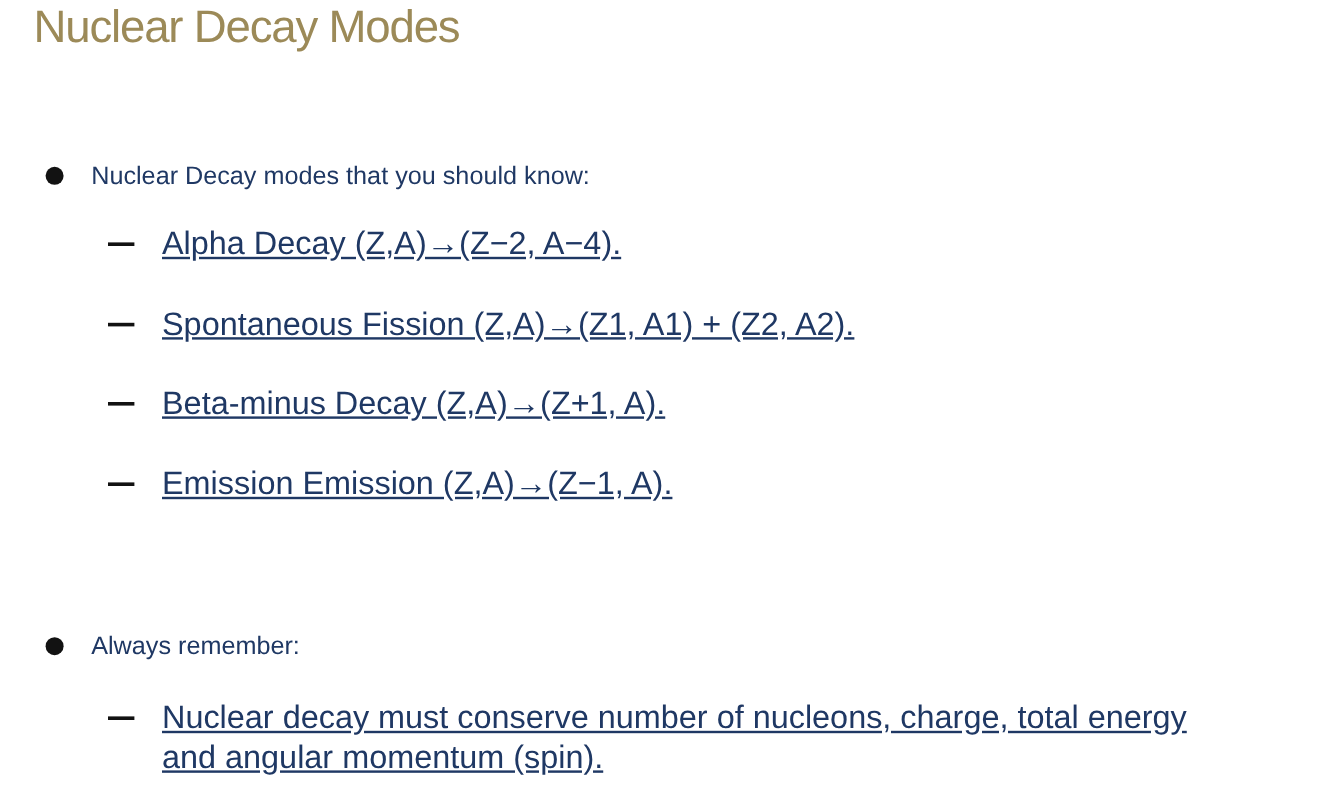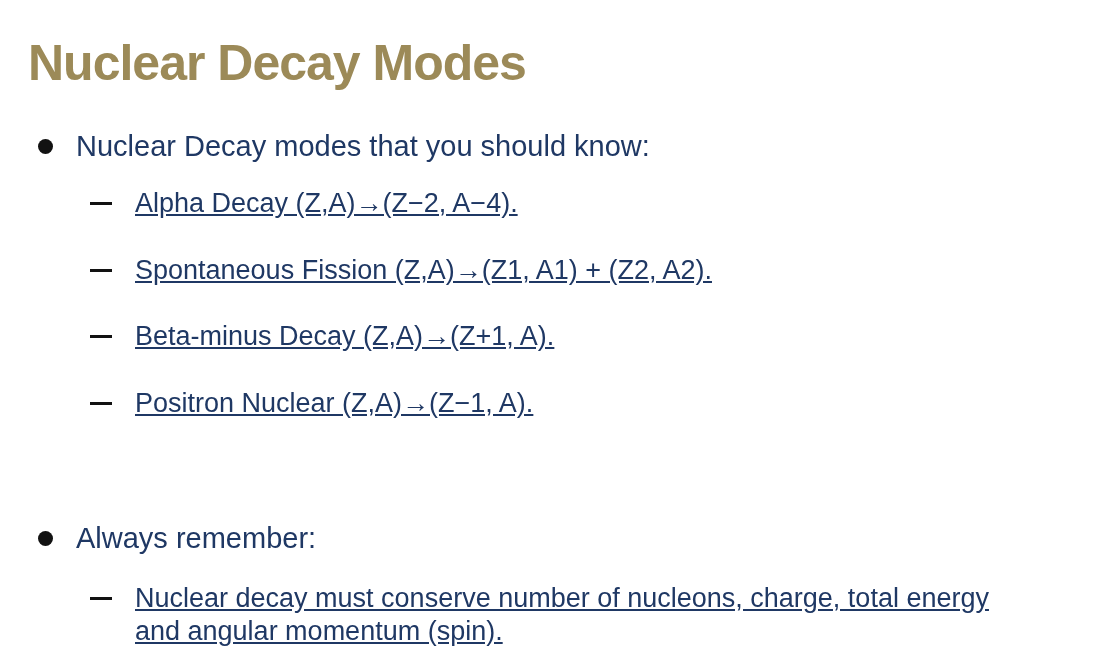--- a/index.html
+++ b/index.html
@@ -15,34 +15,33 @@
     width:1118px;
     height:663px;
     background:var(--bg-color);
     font-family:"Liberation Sans", sans-serif;
     overflow:hidden;
   }
   .slide-title {
     position:absolute;
     left:28px;
     top:2px;
-    font-size:50px;
-    font-weight:bold;
+    font-size:38px;
+    font-weight:normal;
     color:var(--title-color);
     letter-spacing:-1px;
     white-space:nowrap;
-    margin-top:32px;
   }
   .row {
     position:absolute;
     display:flex;
     align-items:flex-start;
     color:var(--body-color);
   }
-  .l1 { left:38px; font-size:29px; line-height:35px; }
+  .l1 { left:38px; font-size:21px; line-height:35px; }
   .l1 .dot {
     width:15px; height:15px; border-radius:50%;
     background:var(--marker-color);
     margin-top:10px; margin-right:23px; flex:none;
   }
   .l2 { left:90px; font-size:27px; line-height:33px;text-decoration:underline; }
   .l2 .dash {
     width:22px; height:3px;
     background:var(--marker-color);
     margin-top:15px; margin-right:23px; flex:none;
@@ -72,21 +71,21 @@
     <span class="txt">Spontaneous Fission (Z,A)→(Z1, A1) + (Z2, A2).</span>
   </div>
 
   <div class="row l2" style="top:320px">
     <span class="dash"></span>
     <span class="txt">Beta-minus Decay (Z,A)→(Z+1, A).</span>
   </div>
 
   <div class="row l2" style="top:387px">
     <span class="dash"></span>
-    <span class="txt">Positron Nuclear (Z,A)→(Z−1, A).</span>
+    <span class="txt">Emission Emission (Z,A)→(Z−1, A).</span>
   </div>
 
 
   <div class="row l2" style="top:582px">
     <span class="dash"></span>
     <span class="txt">Nuclear decay must conserve number of nucleons, charge, total energy and angular momentum (spin).</span>
   </div>
 
   <div class="row l1" style="top:521px">
     <span class="dot"></span>

